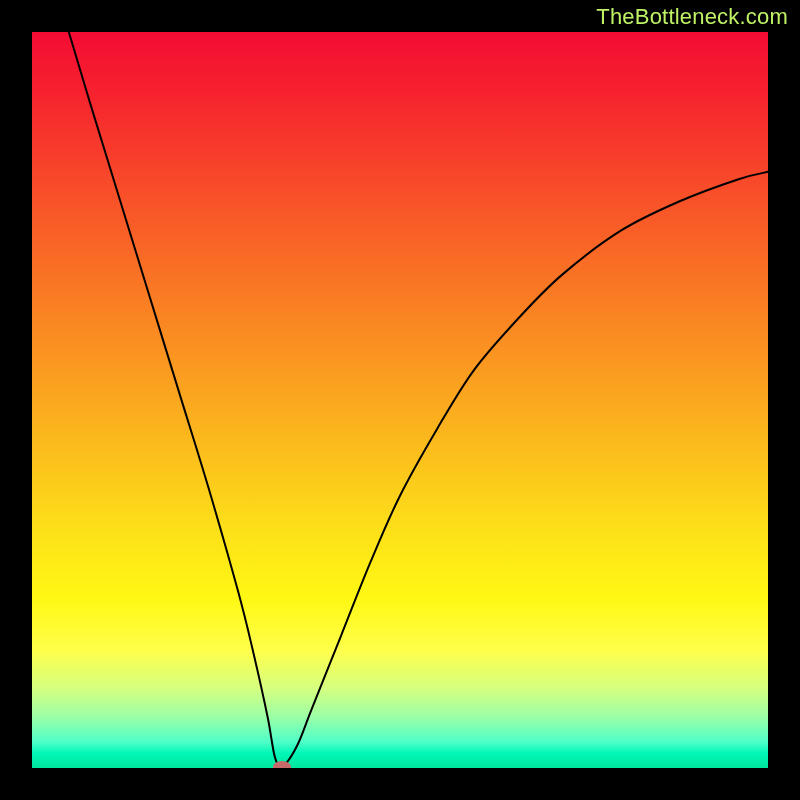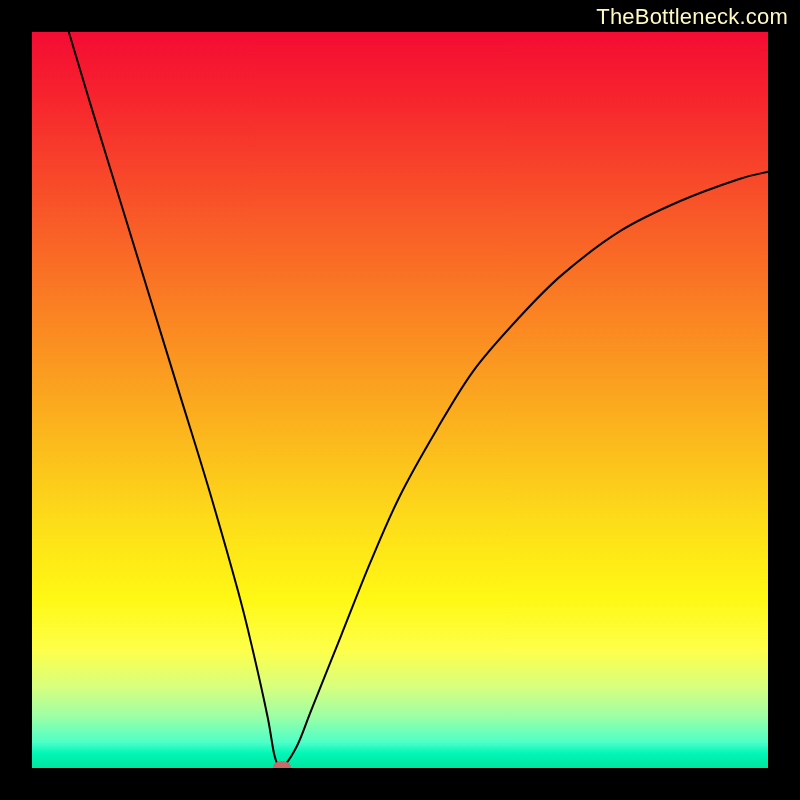--- a/index.html
+++ b/index.html
@@ -55,21 +55,21 @@
     transform: translate(-50%, -50%);
   }
   svg.curve {
     position: absolute;
     inset: 0;
   }
   .watermark {
     position: absolute;
     top: 4px;
     right: 12px;
-    color: #fef9c3;
+    color: #bef264;
     font-size: 22px;
     font-weight: 500;
     letter-spacing: 0.2px;
     user-select: none;
   }
 </style>
 </head>
 <body>
 
 <div class="frame">

